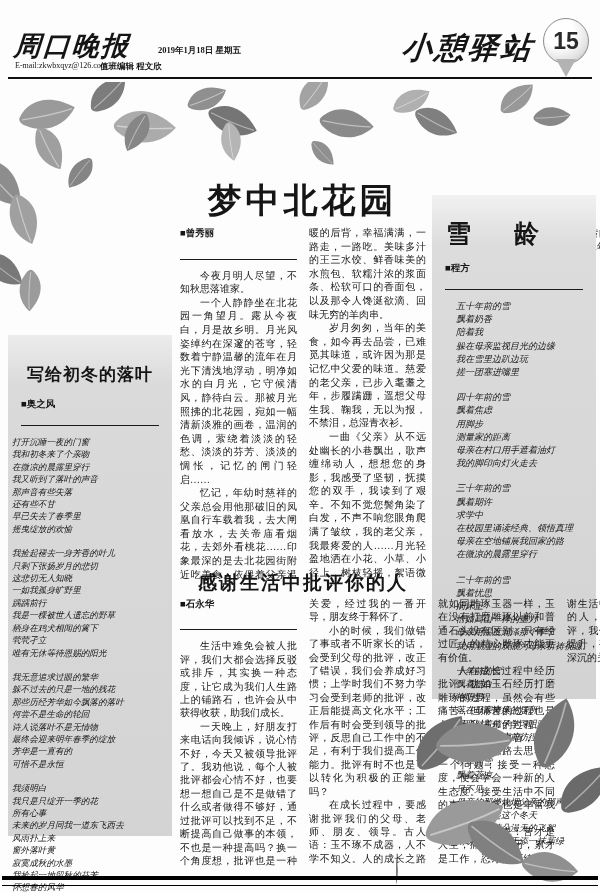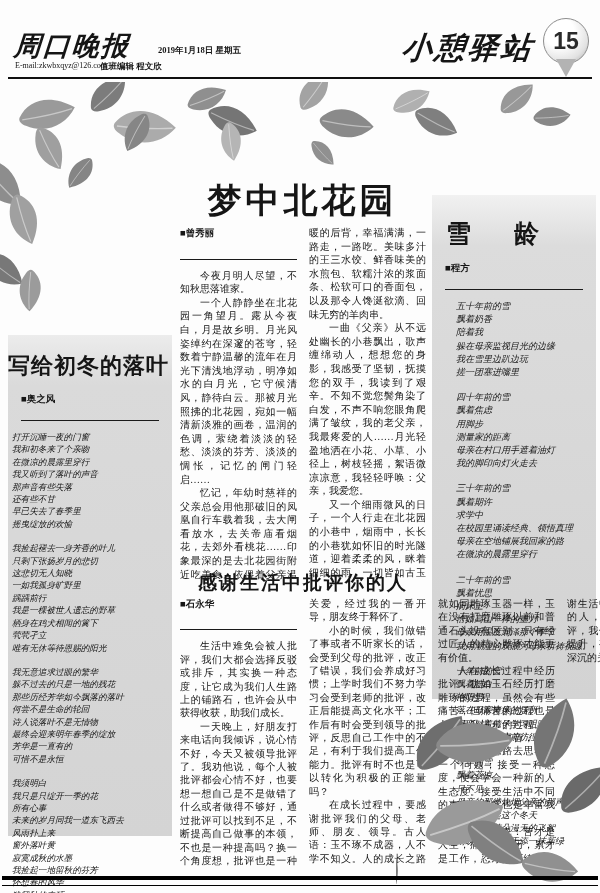--- a/index.html
+++ b/index.html
@@ -30,21 +30,21 @@
         font-weight:900;letter-spacing:4px;font-family:"Liberation Sans",sans-serif;white-space:nowrap;}
   .main-text{position:absolute;left:180px;top:226px;width:246px;height:362px;
         column-count:2;column-gap:12px;column-fill:auto;
         font-size:10px;line-height:13.6px;text-align:justify;}
   .byline{font-weight:bold;font-size:9.5px;border-bottom:1.5px solid #1a1a1a;
         padding-bottom:19px;margin-bottom:9px;font-family:"Liberation Sans",sans-serif;}
   .main-text p,.bottom-text p{margin:0;text-indent:2em;}
   
   .left-box{position:absolute;left:8px;top:335px;width:164px;height:501px;
         background:linear-gradient(180deg,#ececec,#dadada 10%,#d4d4d4);}
-  .left-title{padding-top:16px;text-align:left;font-size:22px;font-weight:900;letter-spacing:1px;
+  .left-title{padding-top:28px;text-align:center;font-size:17px;font-weight:900;letter-spacing:1px;
         font-family:"Liberation Sans",sans-serif;}
   .right-box{position:absolute;left:432px;top:195px;width:164px;height:504px;
         background:linear-gradient(180deg,#f1f1f1,#dcdcdc 10%,#d3d3d3);}
   .right-title{padding-top:22px;text-align:left;font-size:25px;font-weight:900;letter-spacing:14px;
         text-indent:14px;font-family:Liberation Mono, monospace;}
   .box-author{margin:12px 13px 0 13px;font-size:9.5px;font-weight:bold;border-bottom:1.5px solid #1a1a1a;
         padding-bottom:14px;font-family:"Liberation Sans",sans-serif;}
   .poem{margin:10px 8px 0 24px;font-style:italic;}
   .right-box .poem{font-size:9px;line-height:13.2px;}
   .left-box .poem{font-size:8.6px;line-height:12.4px;margin-left:4px;}
@@ -111,20 +111,21 @@
   </svg>
 
   <div>
     <div class="main-title">梦中北花园</div>
     <div class="main-text">
       <div class="byline">■曾秀丽</div>
       <div>
           <p class="body-par">今夜月明人尽望，不知秋思落谁家。</p>
           <p class="body-par">一个人静静坐在北花园一角望月。露从今夜白，月是故乡明。月光风姿绰约在深邃的苍穹，轻数着宁静温馨的流年在月光下清浅地浮动，明净如水的白月光，它守候清风，静待白云。那被月光照拂的北花园，宛如一幅清新淡雅的画卷，温润的色调，萦绕着淡淡的轻愁、淡淡的芬芳、淡淡的惆怅，记忆的闸门轻启……</p>
           <p class="body-par">忆记，年幼时慈祥的父亲总会用他那破旧的凤凰自行车载着我，去大闸看放水，去关帝庙看烟花，去郊外看桃花……印象最深的是去北花园街附近吃美食。依偎着父亲温暖的后背，幸福满满，一路走，一路吃。美味多汁的王三水饺、鲜香味美的水煎包、软糯汁浓的浆面条、松软可口的香面包，以及那令人馋涎欲滴、回味无穷的羊肉串。</p>
+          <p class="body-par">岁月匆匆，当年的美食，如今再去品尝，已难觅其味道，或许因为那是记忆中父爱的味道。慈爱的老父亲，已步入耄耋之年，步履蹒跚，遥想父母生我、鞠我，无以为报，不禁泪，总湿青衣衫。</p>
           <p class="body-par">一曲《父亲》从不远处幽长的小巷飘出，歌声缠绵动人，想想您的身影，我感受了坚韧，抚摸您的双手，我读到了艰辛。不知不觉您鬓角染了白发，不声不响您眼角爬满了皱纹，我的老父亲，我最疼爱的人……月光轻盈地洒在小花、小草、小径上，树枝轻摇，絮语微凉凉意，我轻轻呼唤：父亲，我爱您。</p>
           <p class="body-par">又一个细雨微风的日子，一个人行走在北花园的小巷中，烟雨中，长长的小巷犹如怀旧的时光隧道，迎着柔柔的风，眯着细细的雨，一切皆如古玉般温润与轻柔。寻一处临着街巷的小馆坐下，请主人沏一杯茶，品着茶，静静地看着来来往往的人，他们或步履匆匆，或闲庭信步。不远处，有一些悠闲散步的老人，鹤发，头发斑白而面色红润，年龄虽不小，人心却未老，亦有一种别样的青春。看着他们快乐的样子，自己的心也被幸福填满。</p>
           <p class="body-par">每一处都镌刻着美美回忆的北花园，每一道风景都让人留恋。那么，就轻轻藏起那美美的幸福，在如烟的梦里，徜徉在四季流转的北花园，追忆一段似水年华。</p>
         </div>
     </div>
   </div>
 
   <div class="left-box">
     <div class="left-title">写给初冬的落叶</div>
     <div class="box-author">■奥之风</div>

